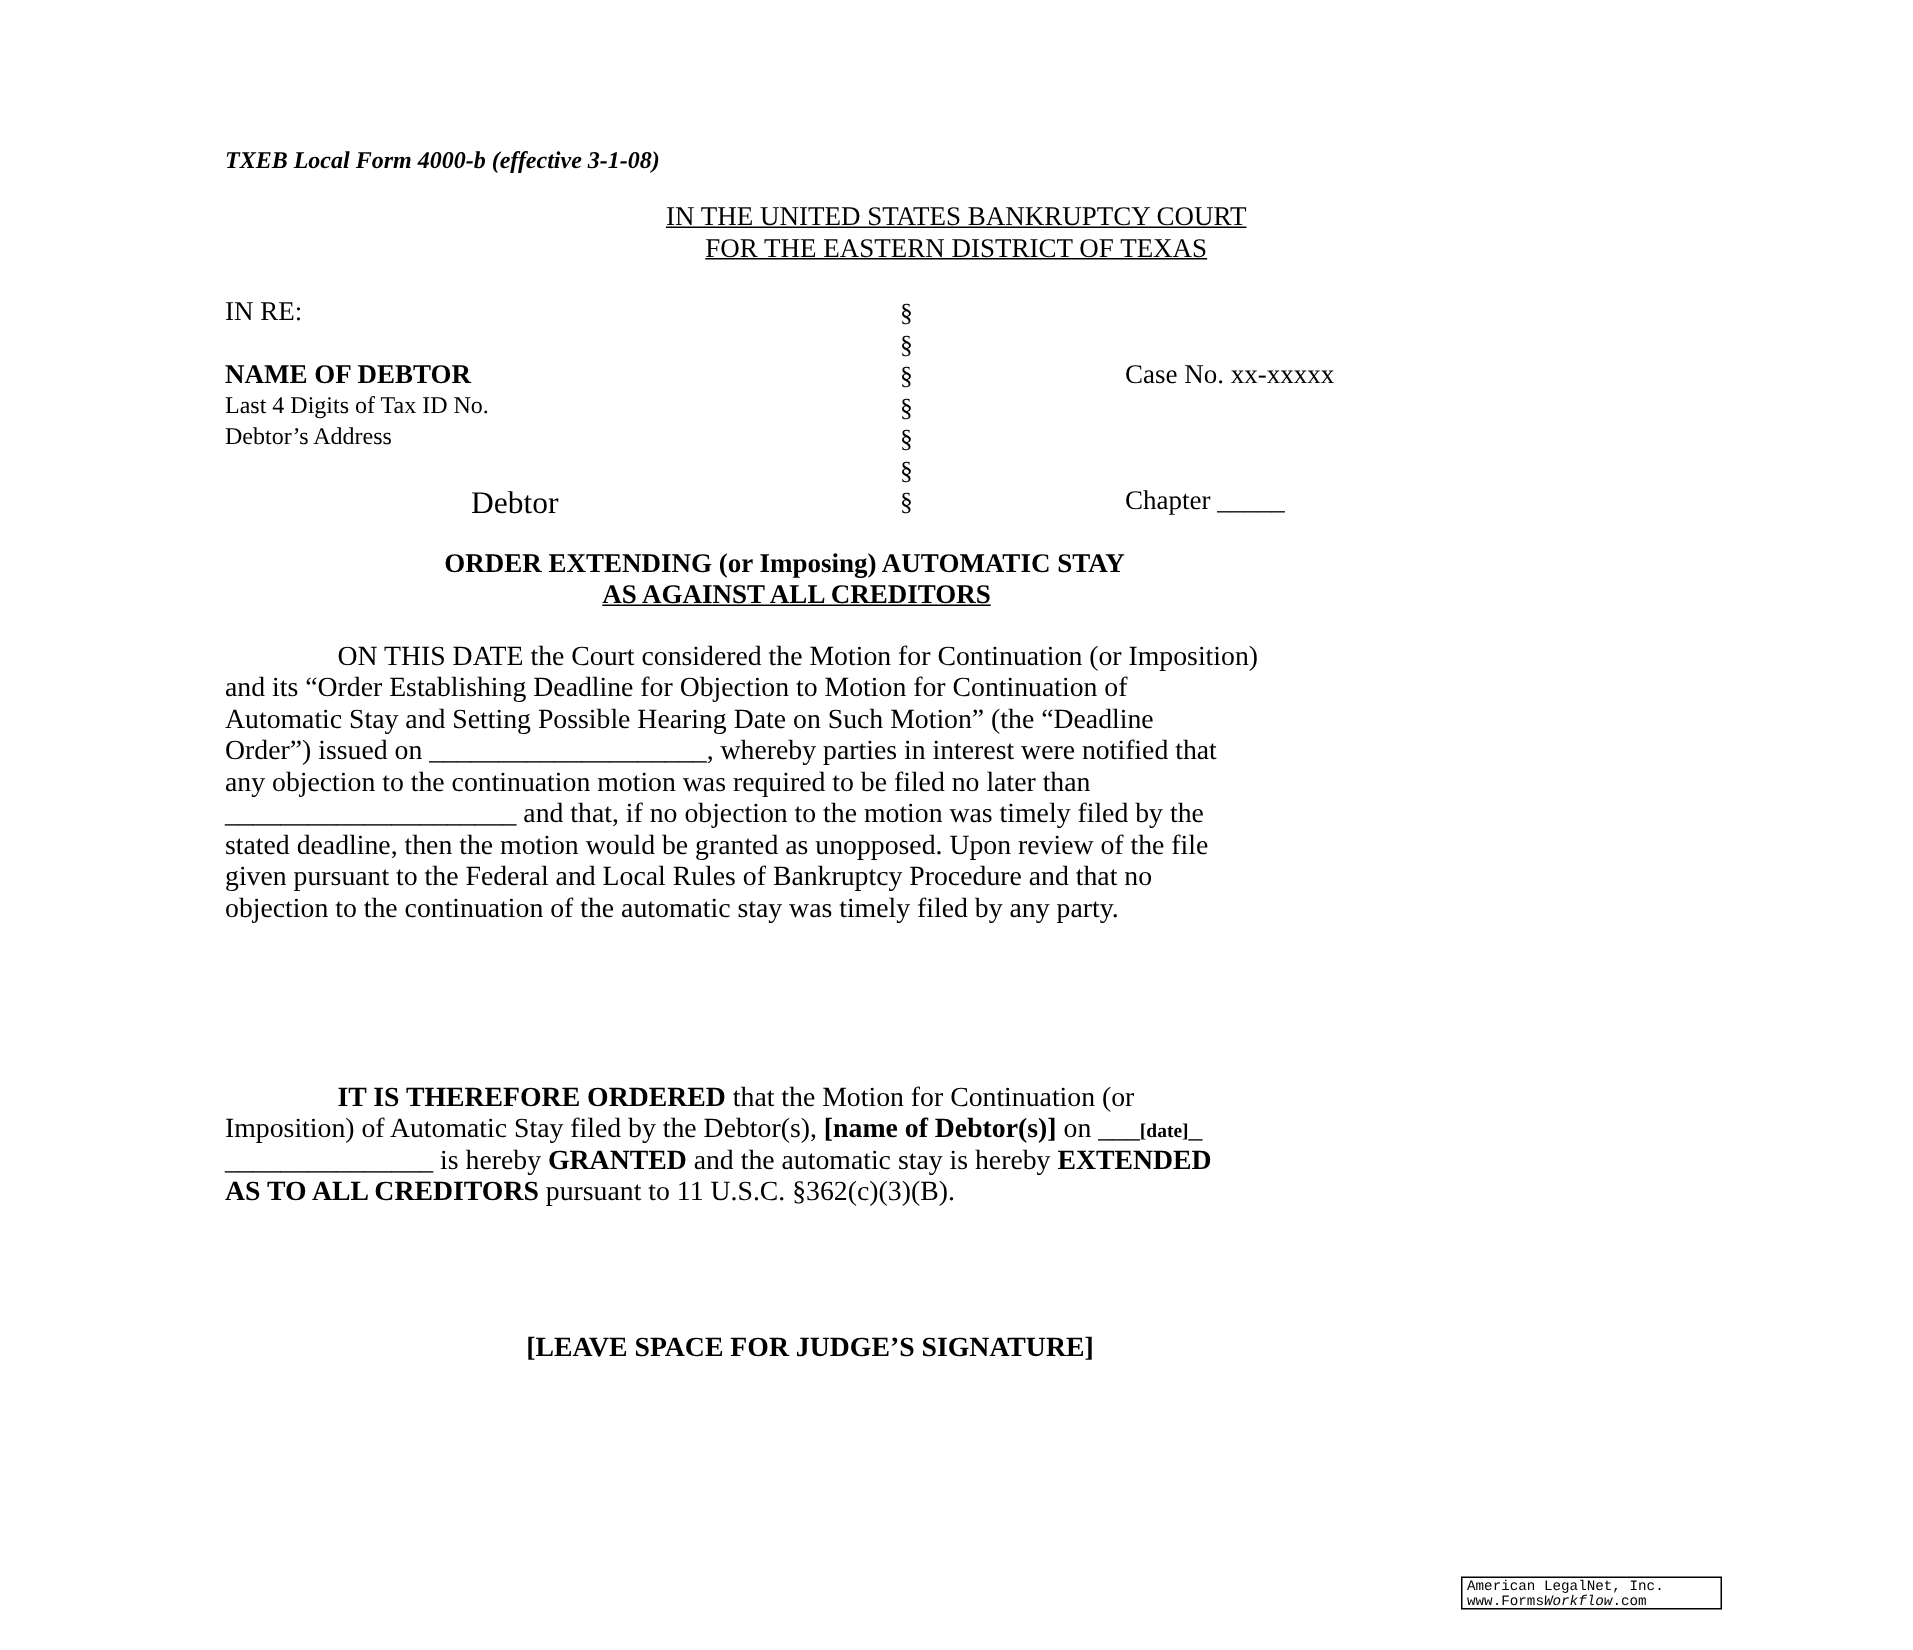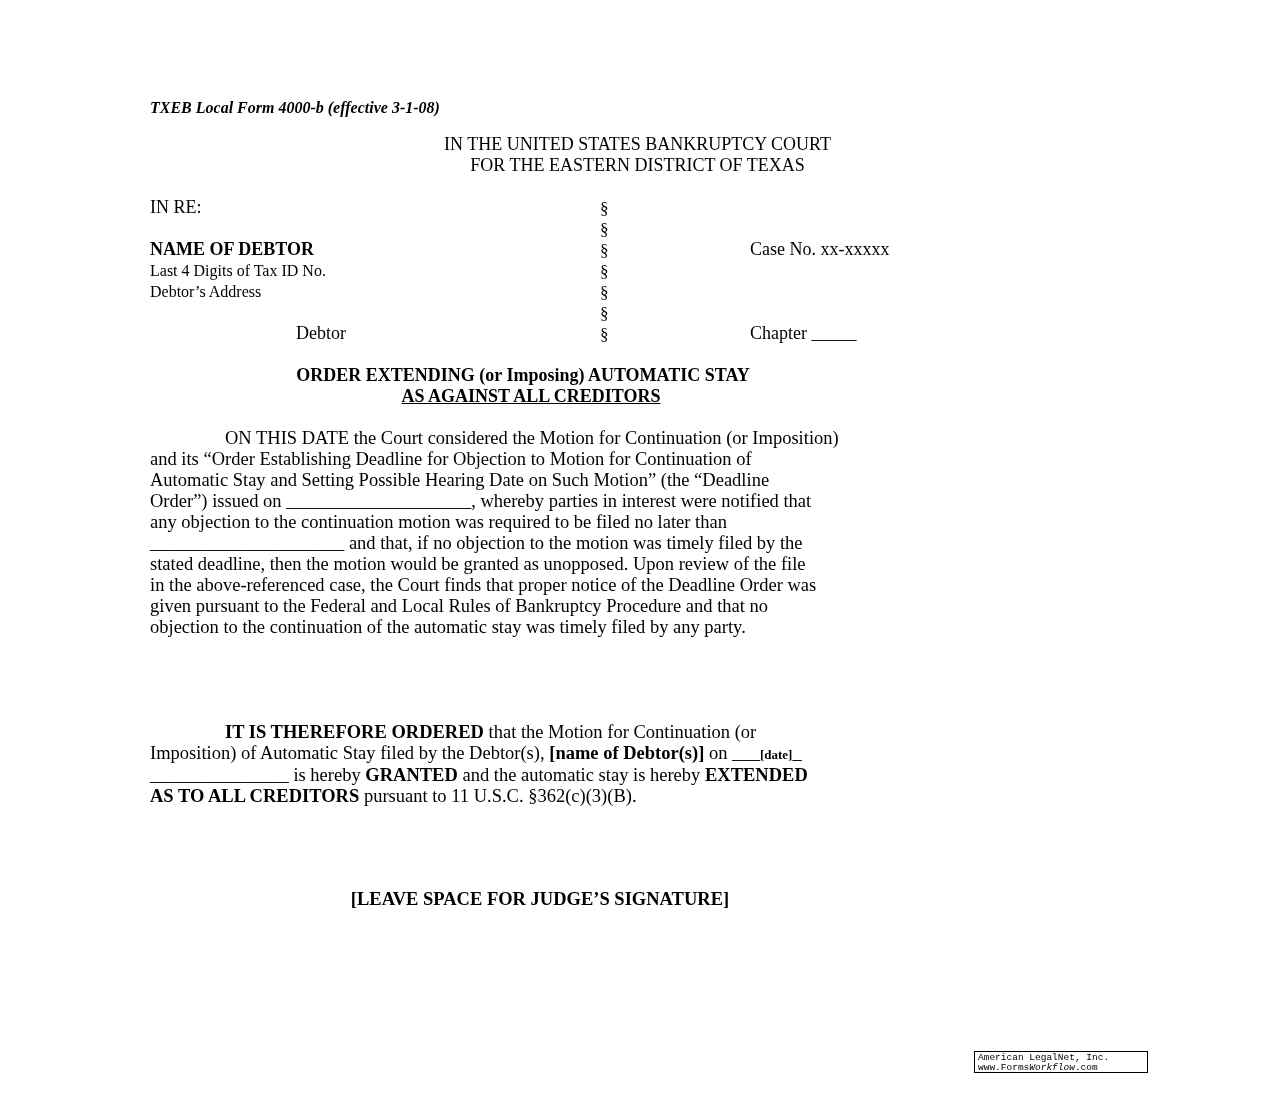--- a/index.html
+++ b/index.html
@@ -1,19 +1,19 @@
 <!DOCTYPE html>
 <html><head>
 <meta charset="utf-8">
 <style>
   html, body { margin:0; padding:0; background:#ffffff; }
   body { width:1275px; height:1100px; position:relative; overflow:hidden; font-family:"Liberation Serif", serif; color:#000; }
   .abs { position:absolute; white-space:nowrap; }
   .form-id { left:150px; top:99px; font-size:16px; font-weight:bold; font-style:italic; }
-  .court { left:0; width:1275px; text-align:center; font-size:18px; line-height:21px; }
+  .court { left:0; width:1275px; text-align:center; font-size:18px; line-height:21px;text-decoration:underline; }
   .caption-left { left:150px; font-size:18px; }
   .small { font-size:16px; }
   .sect { left:600px; font-size:17px; }
   .caption-right { left:750px; font-size:18px; }
   .title { left:0; width:1046px; text-align:center; font-size:18px; font-weight:bold; line-height:21px; }
   .title u { text-decoration:underline;margin-left:16px; }
   .para { position:absolute; left:150px; width:975px; font-size:18.5px; line-height:21px; }
   .line { white-space:nowrap; display:block; }
   .indent { padding-left:75px; }
   b { font-weight:bold; }
@@ -27,21 +27,21 @@
 
 <div class="abs form-id">TXEB Local Form 4000-b (effective 3-1-08)</div>
 
 <div class="abs court" style="top:134px;">IN THE UNITED STATES BANKRUPTCY COURT</div>
 <div class="abs court" style="top:155px;">FOR THE EASTERN DISTRICT OF TEXAS</div>
 
 <div class="abs caption-left" style="top:197px;">IN RE:</div>
 <div class="abs caption-left" style="top:239px; font-weight:bold;">NAME OF DEBTOR</div>
 <div class="abs caption-left small" style="top:262px;">Last 4 Digits of Tax ID No.</div>
 <div class="abs caption-left small" style="top:283px;">Debtor’s Address</div>
-<div class="abs" style="left:296px; top:323px; font-size:18px;">Debtor</div>
+<div class="abs" style="left:314px; top:323px; font-size:21px;">Debtor</div>
 
 <div class="abs sect" style="top:199px;">§</div>
 <div class="abs sect" style="top:220px;">§</div>
 <div class="abs sect" style="top:241px;">§</div>
 <div class="abs sect" style="top:262px;">§</div>
 <div class="abs sect" style="top:283px;">§</div>
 <div class="abs sect" style="top:304px;">§</div>
 <div class="abs sect" style="top:325px;">§</div>
 
 <div class="abs caption-right" style="top:239px;">Case No. xx-xxxxx</div>
@@ -51,21 +51,20 @@
 <div class="abs title" style="top:386px;"><u>AS AGAINST ALL CREDITORS</u></div>
 
 <div class="para" style="top:428px;">
   <span class="line indent">ON THIS DATE the Court considered the Motion for Continuation (or Imposition)</span>
   <span class="line">and its “Order Establishing Deadline for Objection to Motion for Continuation of</span>
   <span class="line">Automatic Stay and Setting Possible Hearing Date on Such Motion” (the “Deadline</span>
   <span class="line">Order”) issued on ____________________, whereby parties in interest were notified that</span>
   <span class="line">any objection to the continuation motion was required to be filed no later than</span>
   <span class="line">_____________________ and that, if no objection to the motion was timely filed by the</span>
   <span class="line">stated deadline, then the motion would be granted as unopposed.  Upon review of the file</span>
-  <span class="line">in the above-referenced case, the Court finds that proper notice of the Deadline Order was</span>
   <span class="line">given pursuant to the Federal and Local Rules of Bankruptcy Procedure and that no</span>
   <span class="line">objection to the continuation of the automatic stay was timely filed by any party.</span>
 </div>
 
 <div class="para" style="top:722px;">
   <span class="line indent"><b>IT IS THEREFORE ORDERED</b><span> that the Motion for Continuation (or</span></span>
   <span class="line"><span>Imposition) of Automatic Stay filed by the Debtor(s), </span><b>[name of Debtor(s)]</b><span> on  ___</span><span class="tiny-bold">[date]</span><span>_</span></span>
   <span class="line"><span>_______________ is hereby </span><b>GRANTED</b><span> and the automatic stay is hereby </span><b>EXTENDED</b></span>
   <span class="line"><b>AS TO ALL CREDITORS</b><span> pursuant to 11 U.S.C. §362(c)(3)(B).</span></span>
 </div>

